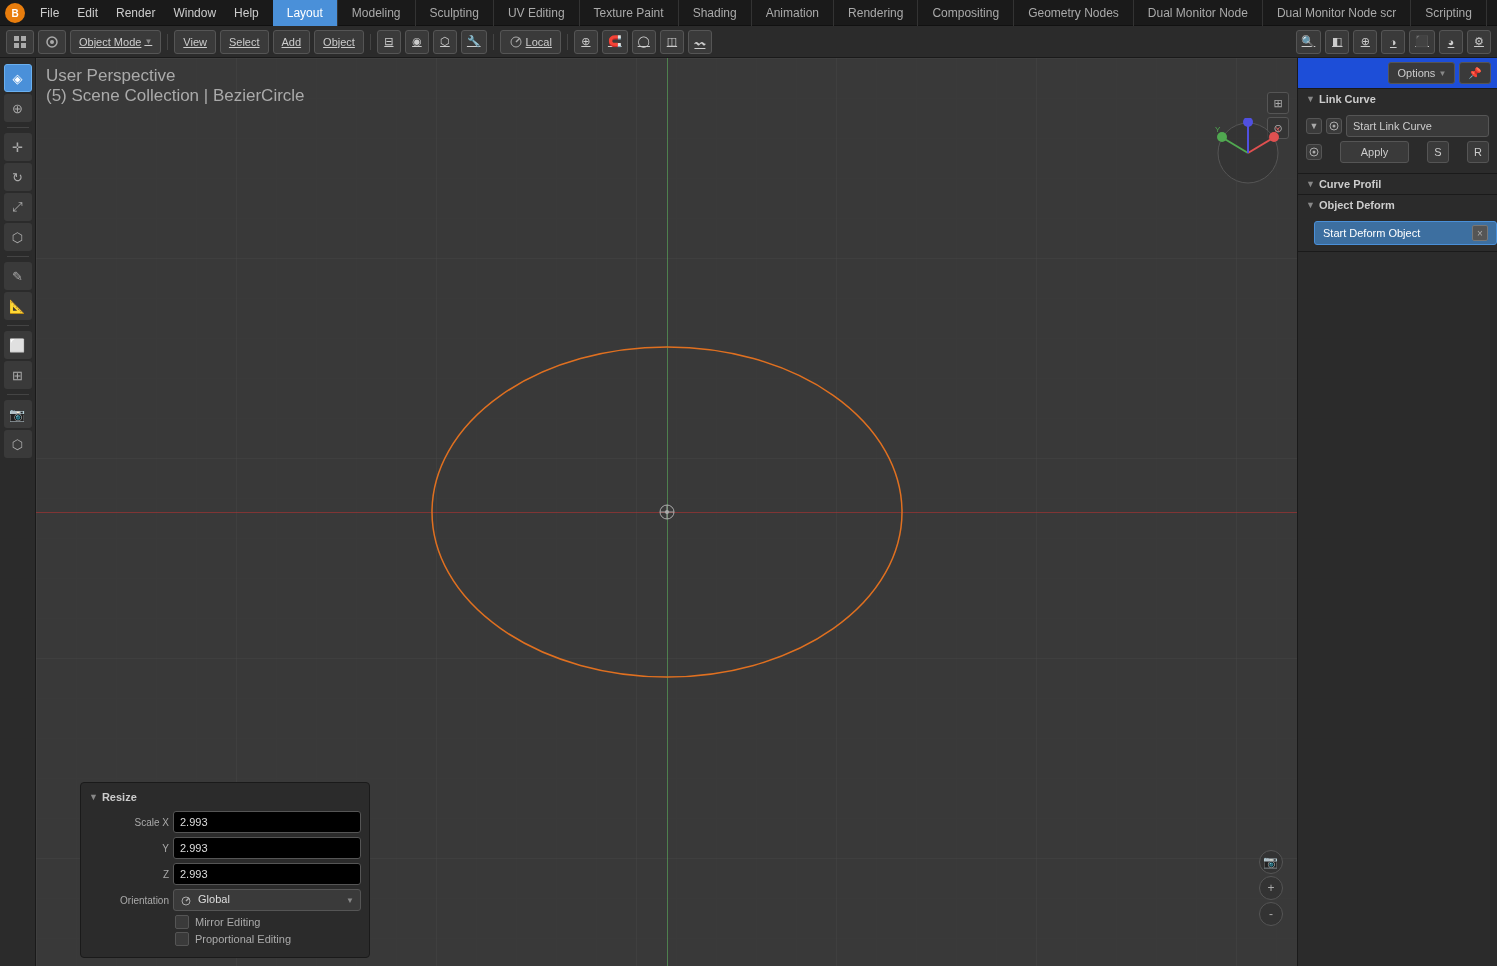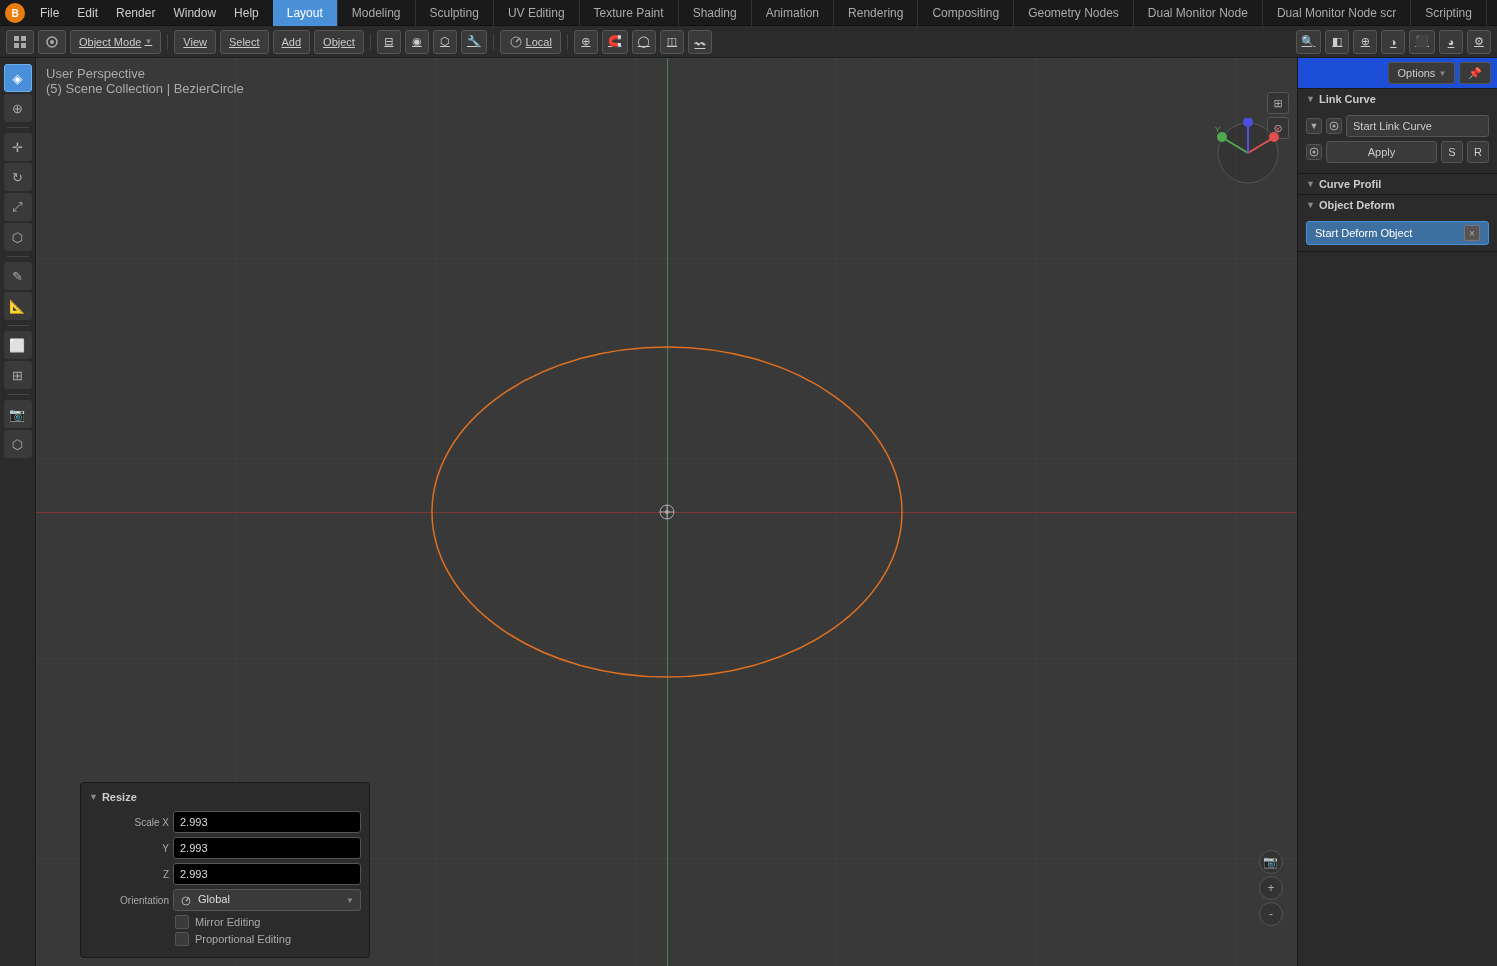--- a/index.html
+++ b/index.html
@@ -128,21 +128,21 @@
       top: 0; left: 0;
       width: 100%; height: 100%;
     }
 
     
     #viewport-info {
       position: absolute;
       top: 8px;
       left: 10px;
       color: #aaa;
-      font-size: 13px;
+      font-size: 17px;
       pointer-events: none;
     }
 
     
     #bezier-ellipse {
       position: absolute;
       top: 50%;
       left: 50%;
       transform: translate(-50%, -50%);
       pointer-events: none;
@@ -258,21 +258,21 @@
       font-size: 11px;
       height: 22px;
       display: flex;
       align-items: center;
     }
 
     
     .apply-row {
       display: flex;
       align-items: center;
-      gap: 4px;
+      gap: 18px;
       margin-bottom: 4px;
     }
     .apply-main-btn {
       flex: 1;
       background: #3a3a3a;
       border: 1px solid #555;
       color: #ccc;
       padding: 2px 6px;
       border-radius: 3px;
       cursor: pointer;
@@ -304,20 +304,21 @@
       border: 1px solid #4a90d9;
       color: #fff;
       padding: 3px 8px;
       border-radius: 3px;
       cursor: pointer;
       font-size: 11px;
       height: 24px;
       display: flex;
       align-items: center;
       justify-content: space-between;
+      margin-left: 8px;
     }
     .deform-x {
       width: 16px;
       height: 16px;
       background: #555;
       border: 1px solid #777;
       border-radius: 2px;
       display: flex;
       align-items: center;
       justify-content: center;

